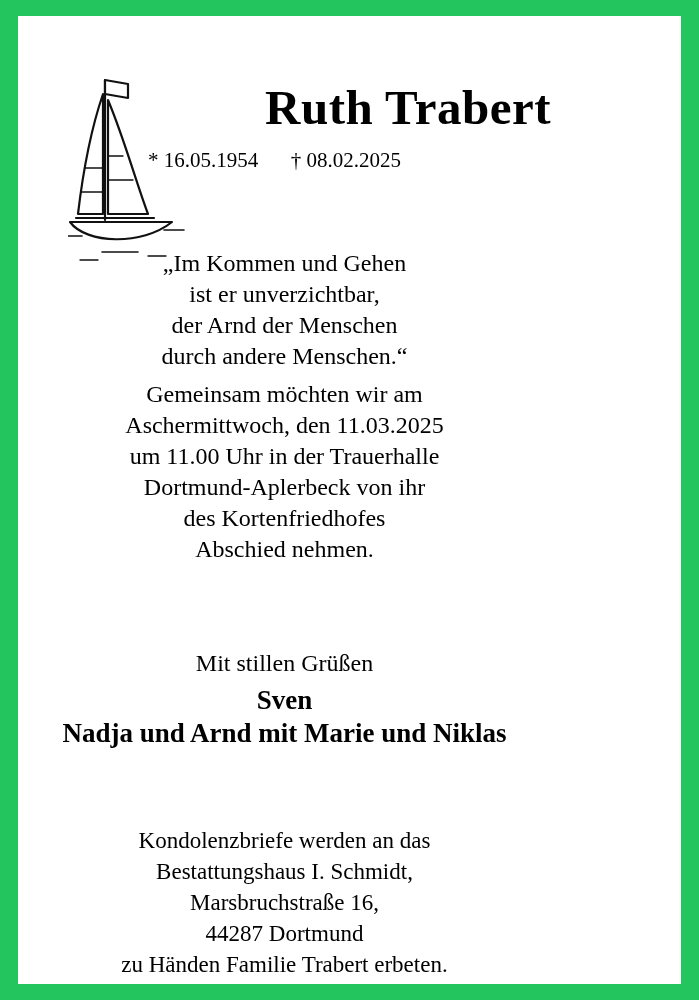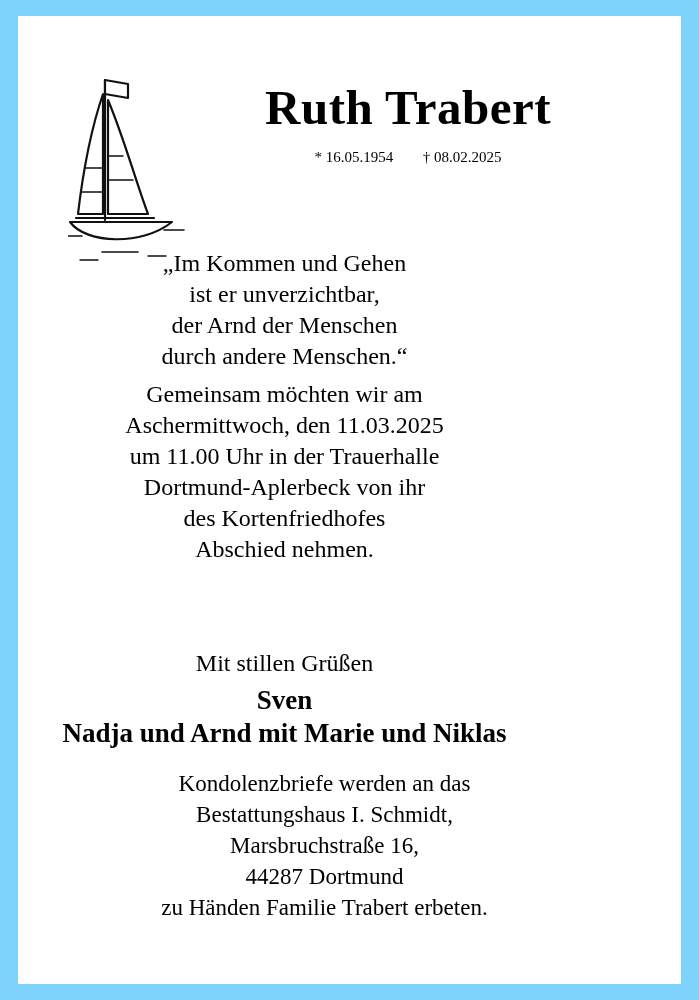--- a/index.html
+++ b/index.html
@@ -11,21 +11,21 @@
     width: 699px;
     height: 1000px;
     font-family: "Liberation Serif", serif;
     color: #000000;
     overflow: hidden;
   }
   .page {
     position: relative;
     width: 699px;
     height: 1000px;
-    background: #7dd3fc;
+    background: #22c55e;
     box-sizing: border-box;
   }
   .card {
     position: absolute;
     left: 18px;
     top: 16px;
     width: 663px;
     height: 968px;
     background: #ffffff;
     box-sizing: border-box;
@@ -66,22 +66,22 @@
     font-weight: bold;
     letter-spacing: 0.5px;
     line-height: 1.05;
     white-space: nowrap;
   }
   .dates {
     position: absolute;
     left: 130px;
     top: 94px;
     width: 520px;
-    text-align: center;
-    font-size: 15px;
+    text-align: left;
+    font-size: 21px;
     line-height: 1.2;
   }
   .dates .gap {
     display: inline-block;
     width: 22px;
   }
 
   
   .block {
     position: absolute;
@@ -109,24 +109,23 @@
     font-size: 24px;
     line-height: 31px;
   }
   #family {
     top: 668px;
     font-size: 27px;
     font-weight: bold;
     line-height: 33px;
   }
   #condolence {
-    top: 752px;
+    top: 809px;
     font-size: 23px;
     line-height: 31px;
-    padding-left: 40px;
   }
 </style>
 </head>
 <body>
 
 <div class="page">
   <div class="card">
     <div class="inner-rule"></div>
 
     <div class="header">

